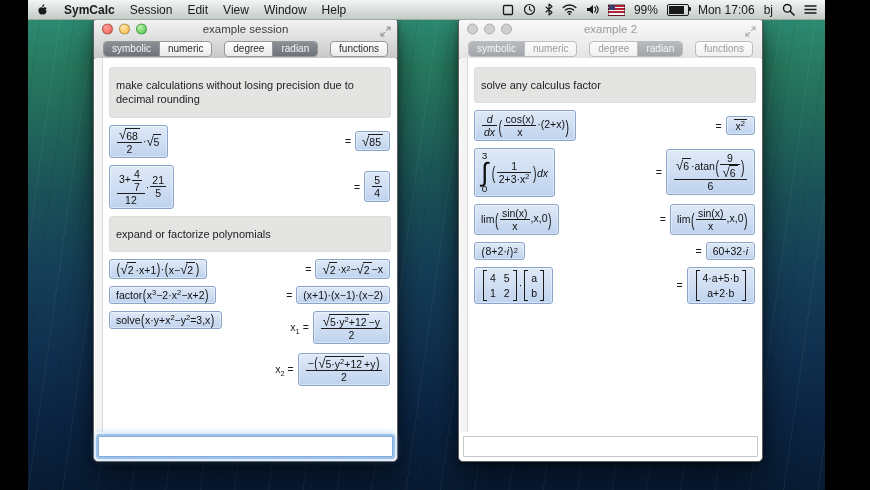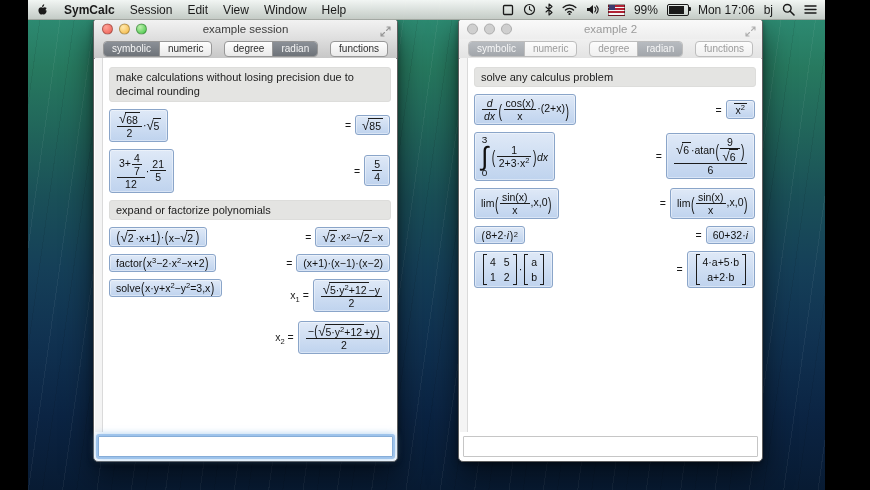--- a/index.html
+++ b/index.html
@@ -69,21 +69,21 @@
 
   .content{position:absolute;left:1px;right:1px;top:39px;bottom:29px;overflow:hidden;
     background:linear-gradient(90deg,#f4f4f4 0,#f4f4f4 7px,#dadada 7px,#dadada 8px,#ffffff 8px);
     padding:2px 5px 2px 14px;font-size:10.5px;color:#1b1b1b;box-sizing:border-box;}
   .inputbar{position:absolute;left:4px;right:4px;bottom:4px;height:21px;background:#fff;
     border:1px solid #86add8;border-radius:1px;box-sizing:border-box;}
   .focusring{box-shadow:0 0 0 2px rgba(132,178,229,.65),0 0 7px 2px rgba(120,175,230,.6);}
   .inactive .inputbar{border-color:#c6c6c6;box-shadow:none;}
 
   
-  .hdr{background:#e4e4e2;border:1px solid #dddddb;border-radius:3px;padding:2px 6px;
+  .hdr{background:#e4e4e2;border:1px solid #dddddb;border-radius:3px;padding:10px 6px;
     margin:7px 0 5px;line-height:1.3;font-size:11px;color:#222;}
   .xrow{display:flex;justify-content:space-between;align-items:center;margin:7px 0;padding-right:1px;}
   .xrow.top{align-items:flex-start;}
   .results{display:flex;flex-direction:column;align-items:flex-end;gap:9px;}
   .result{display:flex;align-items:center;gap:4px;}
   .pfx{white-space:nowrap;}
   .mbox{background:linear-gradient(180deg,#dfe9f7,#bfd3ee);border:1px solid #8aa5c9;border-radius:3px;
     padding:2px 6px;display:inline-flex;align-items:center;color:#101010;
     box-shadow:inset 0 0 0 1px rgba(255,255,255,.4);white-space:nowrap;}
 
@@ -367,21 +367,21 @@
       </span>
       <span class="seg">
         <span>degree</span>
         <span class="sel">radian</span>
       </span>
       <span class="seg">
         <span>functions</span>
       </span>
     </div>
     <div class="content">
-        <div class="hdr">solve any calculus problem</div>
+        <div class="hdr">solve any calculus factor</div>
         <div class="xrow">
           <span class="mbox">
             <span class="frac">
               <span class="num"><span class="it">d</span></span>
               <span class="den"><span class="it">dx</span></span>
             </span>
             <span class="bg">
               <span class="st" style="transform: scaleY(1.7);">(</span>
               <span><span class="frac">
                   <span class="num">cos(x)</span>

